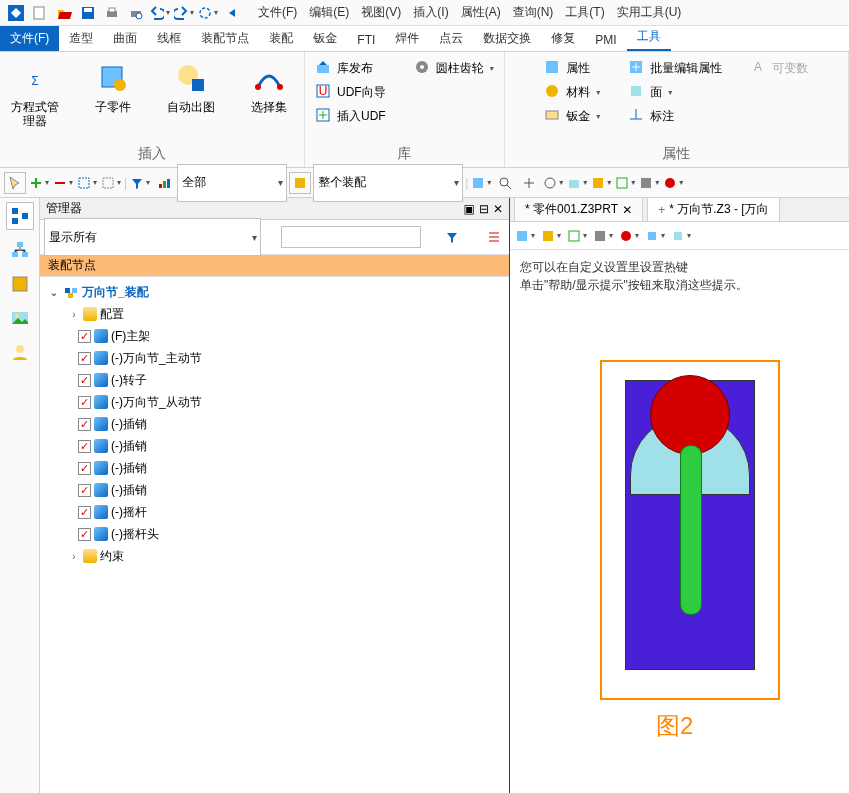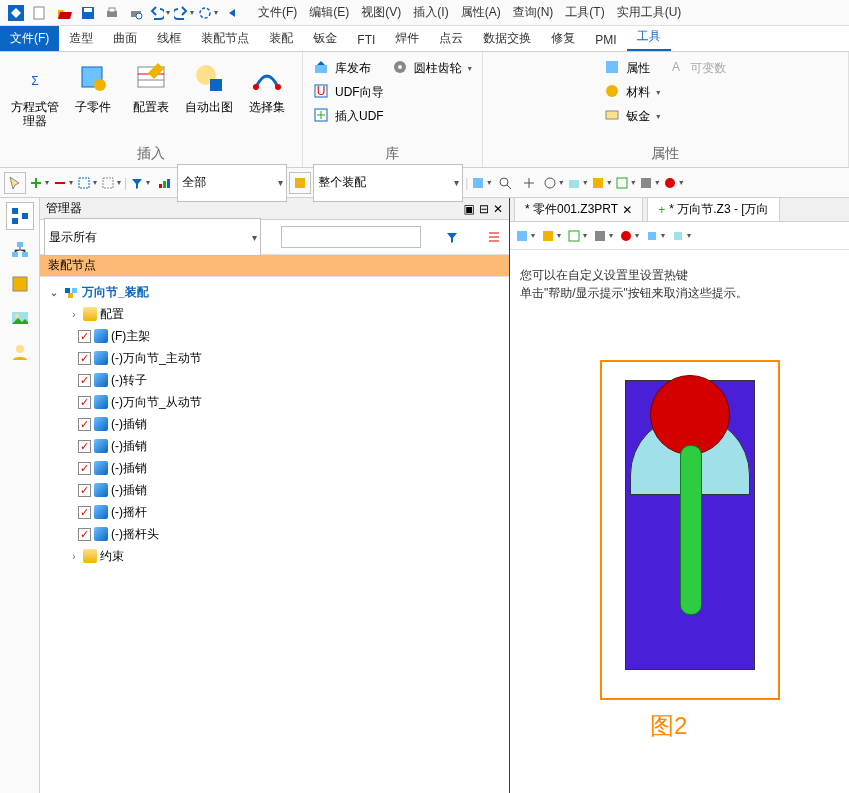--- a/index.html
+++ b/index.html
@@ -7,21 +7,21 @@
 .qat{height:26px;background:#fafafa;border-bottom:1px solid #e0e0e0;display:flex;align-items:center;padding:0 4px;}
 .qat .ico{width:20px;height:20px;margin:0 2px;display:flex;align-items:center;justify-content:center;}
 .menu-items{display:flex;margin-left:8px;}
 .menu-items span{padding:0 6px;color:#333;cursor:pointer;}
 .ribbon-tabs{height:26px;background:#fff;display:flex;align-items:flex-end;border-bottom:1px solid #d0d0d0;}
 .tab{padding:4px 10px;color:#333;cursor:pointer;}
 .tab.active{background:#0a66c2;color:#fff;}
 .tab.selected{border-bottom:2px solid #0a66c2;color:#0a66c2;}
 .ribbon{height:116px;background:#fafafa;border-bottom:1px solid #d0d0d0;display:flex;}
 .group{border-right:1px solid #e0e0e0;display:flex;flex-direction:column;align-items:center;padding:4px 6px 0 6px;}
-.group-content{flex:1;display:flex;align-items:flex-start;gap:0;}
+.group-content{flex:1;display:flex;align-items:flex-start;gap:20px;}
 .big-btn{display:flex;flex-direction:column;align-items:center;width:58px;padding-top:4px;cursor:pointer;}
 .big-btn .bicon{width:36px;height:36px;display:flex;align-items:center;justify-content:center;}
 .big-btn .blabel{text-align:center;line-height:14px;margin-top:4px;}
 .group-label{font-size:14px;color:#666;padding:2px 0 4px 0;}
 .small-row{display:flex;align-items:center;height:24px;gap:4px;padding:0 4px;cursor:pointer;}
 .small-row .sicon{width:18px;height:18px;}
 .col{display:flex;flex-direction:column;}
 .toolbar2{height:30px;border-bottom:1px solid #d0d0d0;display:flex;align-items:center;padding:0 4px;gap:2px;background:#fafafa;}
 .tb-ico{width:22px;height:22px;border:1px solid transparent;display:flex;align-items:center;justify-content:center;}
 .tb-ico.boxed{border-color:#c0c0c0;}
@@ -44,27 +44,27 @@
 .twisty{width:12px;text-align:center;color:#666;font-size:10px;}
 .chk{width:13px;height:13px;border:1px solid #888;display:inline-flex;align-items:center;justify-content:center;color:#d00;font-size:11px;line-height:1;}
 .cube{width:14px;height:14px;background:linear-gradient(135deg,#6ec1ff,#0a66c2);border-radius:2px;}
 .folder{width:14px;height:14px;background:linear-gradient(#ffe08a,#f0b400);border-radius:2px;}
 .viewport{flex:1;display:flex;flex-direction:column;}
 .doc-tabs{height:24px;border-bottom:1px solid #d0d0d0;display:flex;align-items:flex-end;background:#f0f0f0;text-align:right;}
 .doc-tab{padding:3px 10px;border:1px solid #d0d0d0;border-bottom:none;background:#fafafa;margin-left:4px;display:flex;align-items:center;gap:4px;cursor:pointer;}
 .doc-tab.active{background:#fff;}
 .vp-toolbar{height:28px;border-bottom:1px solid #e0e0e0;display:flex;align-items:center;padding:0 4px;gap:4px;}
 .canvas{flex:1;position:relative;background:#fff;}
-.hint{position:absolute;top:16px;left:10px;line-height:18px;color:#333;}
+.hint{position:absolute;top:8px;left:10px;line-height:18px;color:#333;}
 .model-frame{position:absolute;top:110px;left:90px;width:180px;height:340px;border:2px solid #ff8800;}
 .model-body{position:absolute;top:130px;left:115px;width:130px;height:290px;background:#4a1fd8;border:1px solid #333;}
 .model-arch{position:absolute;top:165px;left:120px;width:120px;height:80px;background:#a0e0e8;border:1px solid #333;border-radius:60px 60px 0 0;}
 .model-ball{position:absolute;top:125px;left:140px;width:80px;height:80px;background:#d40000;border:1px solid #700;border-radius:50%;}
 .model-rod{position:absolute;top:195px;left:170px;width:22px;height:170px;background:#2ecc40;border:1px solid #117a1a;border-radius:10px;}
-.fig-label{position:absolute;top:460px;left:140px;font-size:24px;color:#ff8800;}
+.fig-label{position:absolute;top:460px;left:146px;font-size:24px;color:#ff8800;}
 svg{display:block;}
 .drop::after{content:"▾";font-size:8px;color:#555;margin-left:2px;}
 .gray{color:#aaa;}
 </style>
 </head>
 <body>
 
 <div class="qat">
   <span class="ico">
       <svg width="16" height="16">
@@ -168,31 +168,20 @@
             <svg width="34" height="34">
               <rect x="6" y="6" width="20" height="20" fill="#6ec1ff" stroke="#0a66c2"></rect>
               <circle cx="24" cy="24" r="6" fill="#f0b400"></circle>
             </svg>
           </div>
           <div class="blabel">子零件</div>
         </div>
       <div class="big-btn">
           <div class="bicon">
             <svg width="34" height="34">
-              <rect x="4" y="6" width="26" height="20" fill="#fff" stroke="#888"></rect>
-              <line x1="4" y1="13" x2="30" y2="13" stroke="#d00"></line>
-              <line x1="4" y1="19" x2="30" y2="19" stroke="#888"></line>
-              <path d="M24 2l6 6-10 10-6-6z" fill="#f0b400"></path>
-            </svg>
-          </div>
-          <div class="blabel">配置表</div>
-        </div>
-      <div class="big-btn">
-          <div class="bicon">
-            <svg width="34" height="34">
               <circle cx="14" cy="14" r="10" fill="#ffe08a"></circle>
               <rect x="18" y="18" width="12" height="12" fill="#0a66c2"></rect>
             </svg>
           </div>
           <div class="blabel">自动出图</div>
         </div>
       <div class="big-btn">
           <div class="bicon">
             <svg width="34" height="34">
               <path d="M6 26 Q17 4 28 26" fill="none" stroke="#0a66c2" stroke-width="3"></path>
@@ -269,20 +258,47 @@
             </span>
             <span>材料</span>
           </div>
         <div class="small-row drop">
             <span class="sicon">
               <svg width="16" height="16">
                 <rect x="2" y="4" width="12" height="8" fill="#ffe08a" stroke="#888"></rect>
               </svg>
             </span>
             <span>钣金</span>
+          </div>
+      </div>
+      <div class="col">
+        <div class="small-row">
+            <span class="sicon">
+              <svg width="16" height="16">
+                <rect x="2" y="2" width="12" height="12" fill="#6ec1ff"></rect>
+                <path d="M4 8h8M8 4v8" stroke="#fff"></path>
+              </svg>
+            </span>
+            <span>批量编辑属性</span>
+          </div>
+        <div class="small-row drop">
+            <span class="sicon">
+              <svg width="16" height="16">
+                <rect x="3" y="3" width="10" height="10" fill="#a0e0e8"></rect>
+              </svg>
+            </span>
+            <span>面</span>
+          </div>
+        <div class="small-row">
+            <span class="sicon">
+              <svg width="16" height="16">
+                <path d="M2 12h12M8 2v10" stroke="#0a66c2"></path>
+              </svg>
+            </span>
+            <span>标注</span>
           </div>
       </div>
       <div class="col">
         <div class="small-row gray">
             <span class="sicon">
               <svg width="16" height="16">
                 <text x="8" y="12" text-anchor="middle" font-size="11" fill="#aaa">A</text>
               </svg>
             </span>
             <span>可变数</span>

